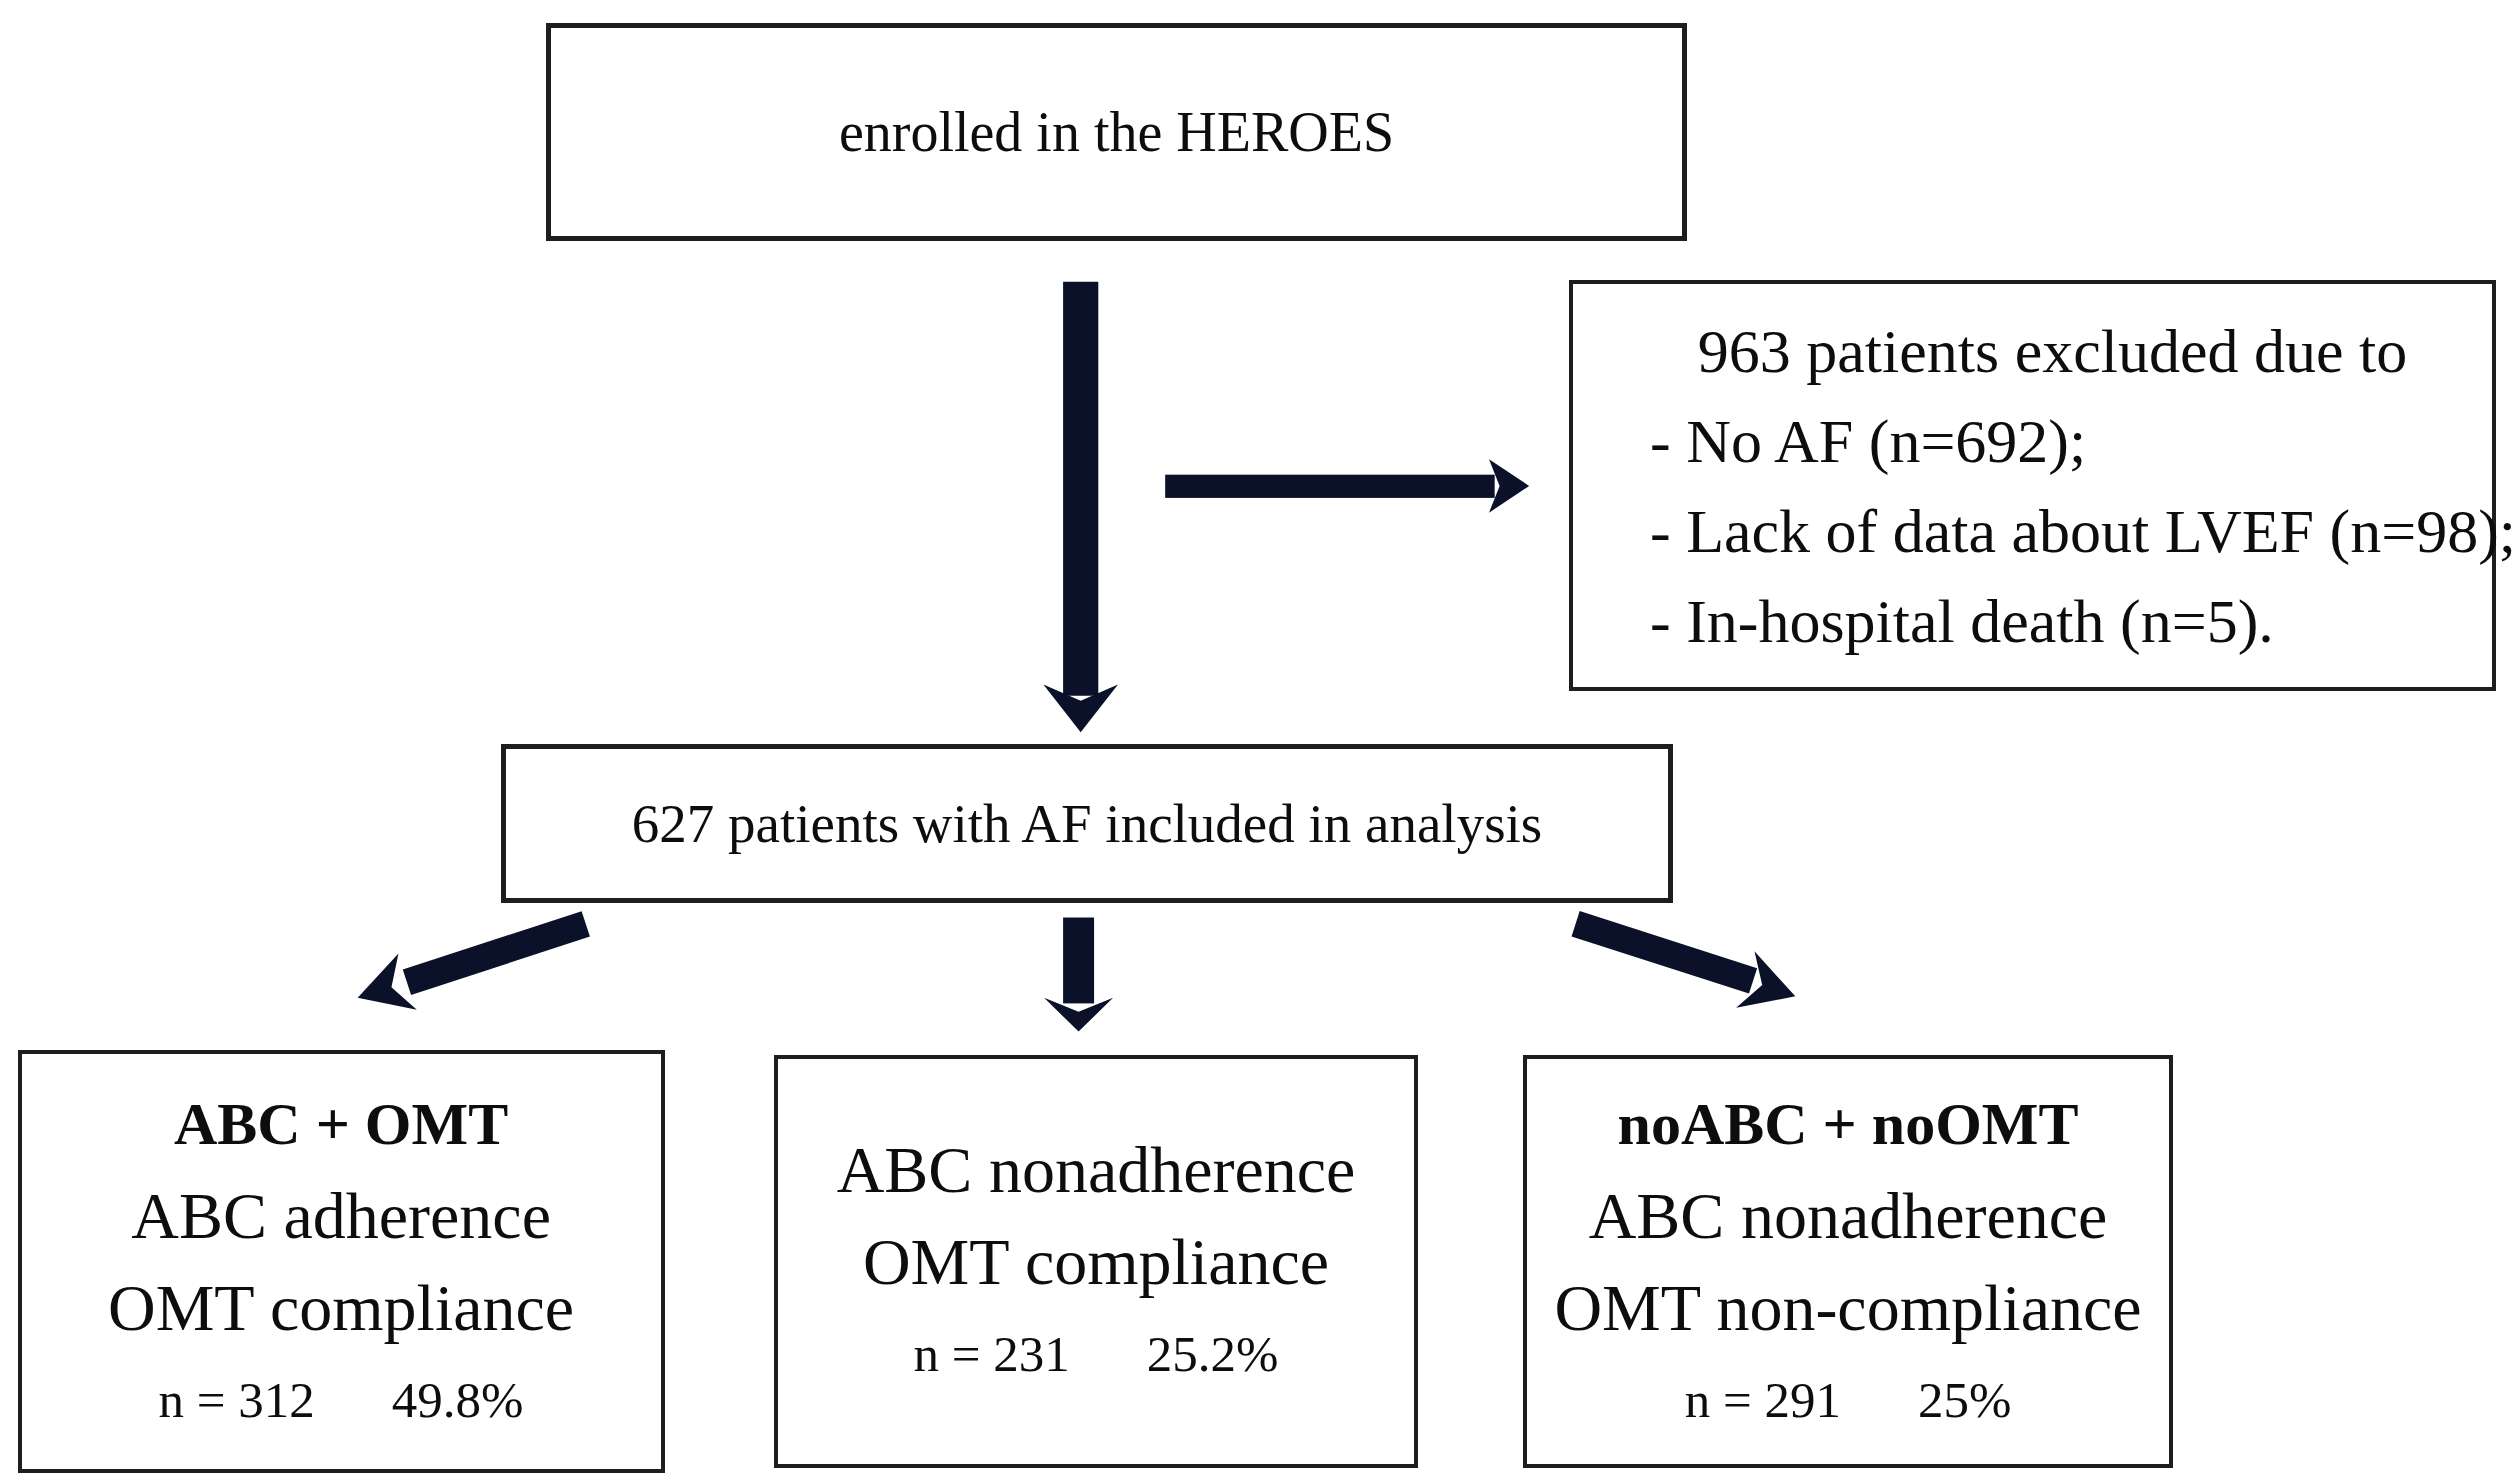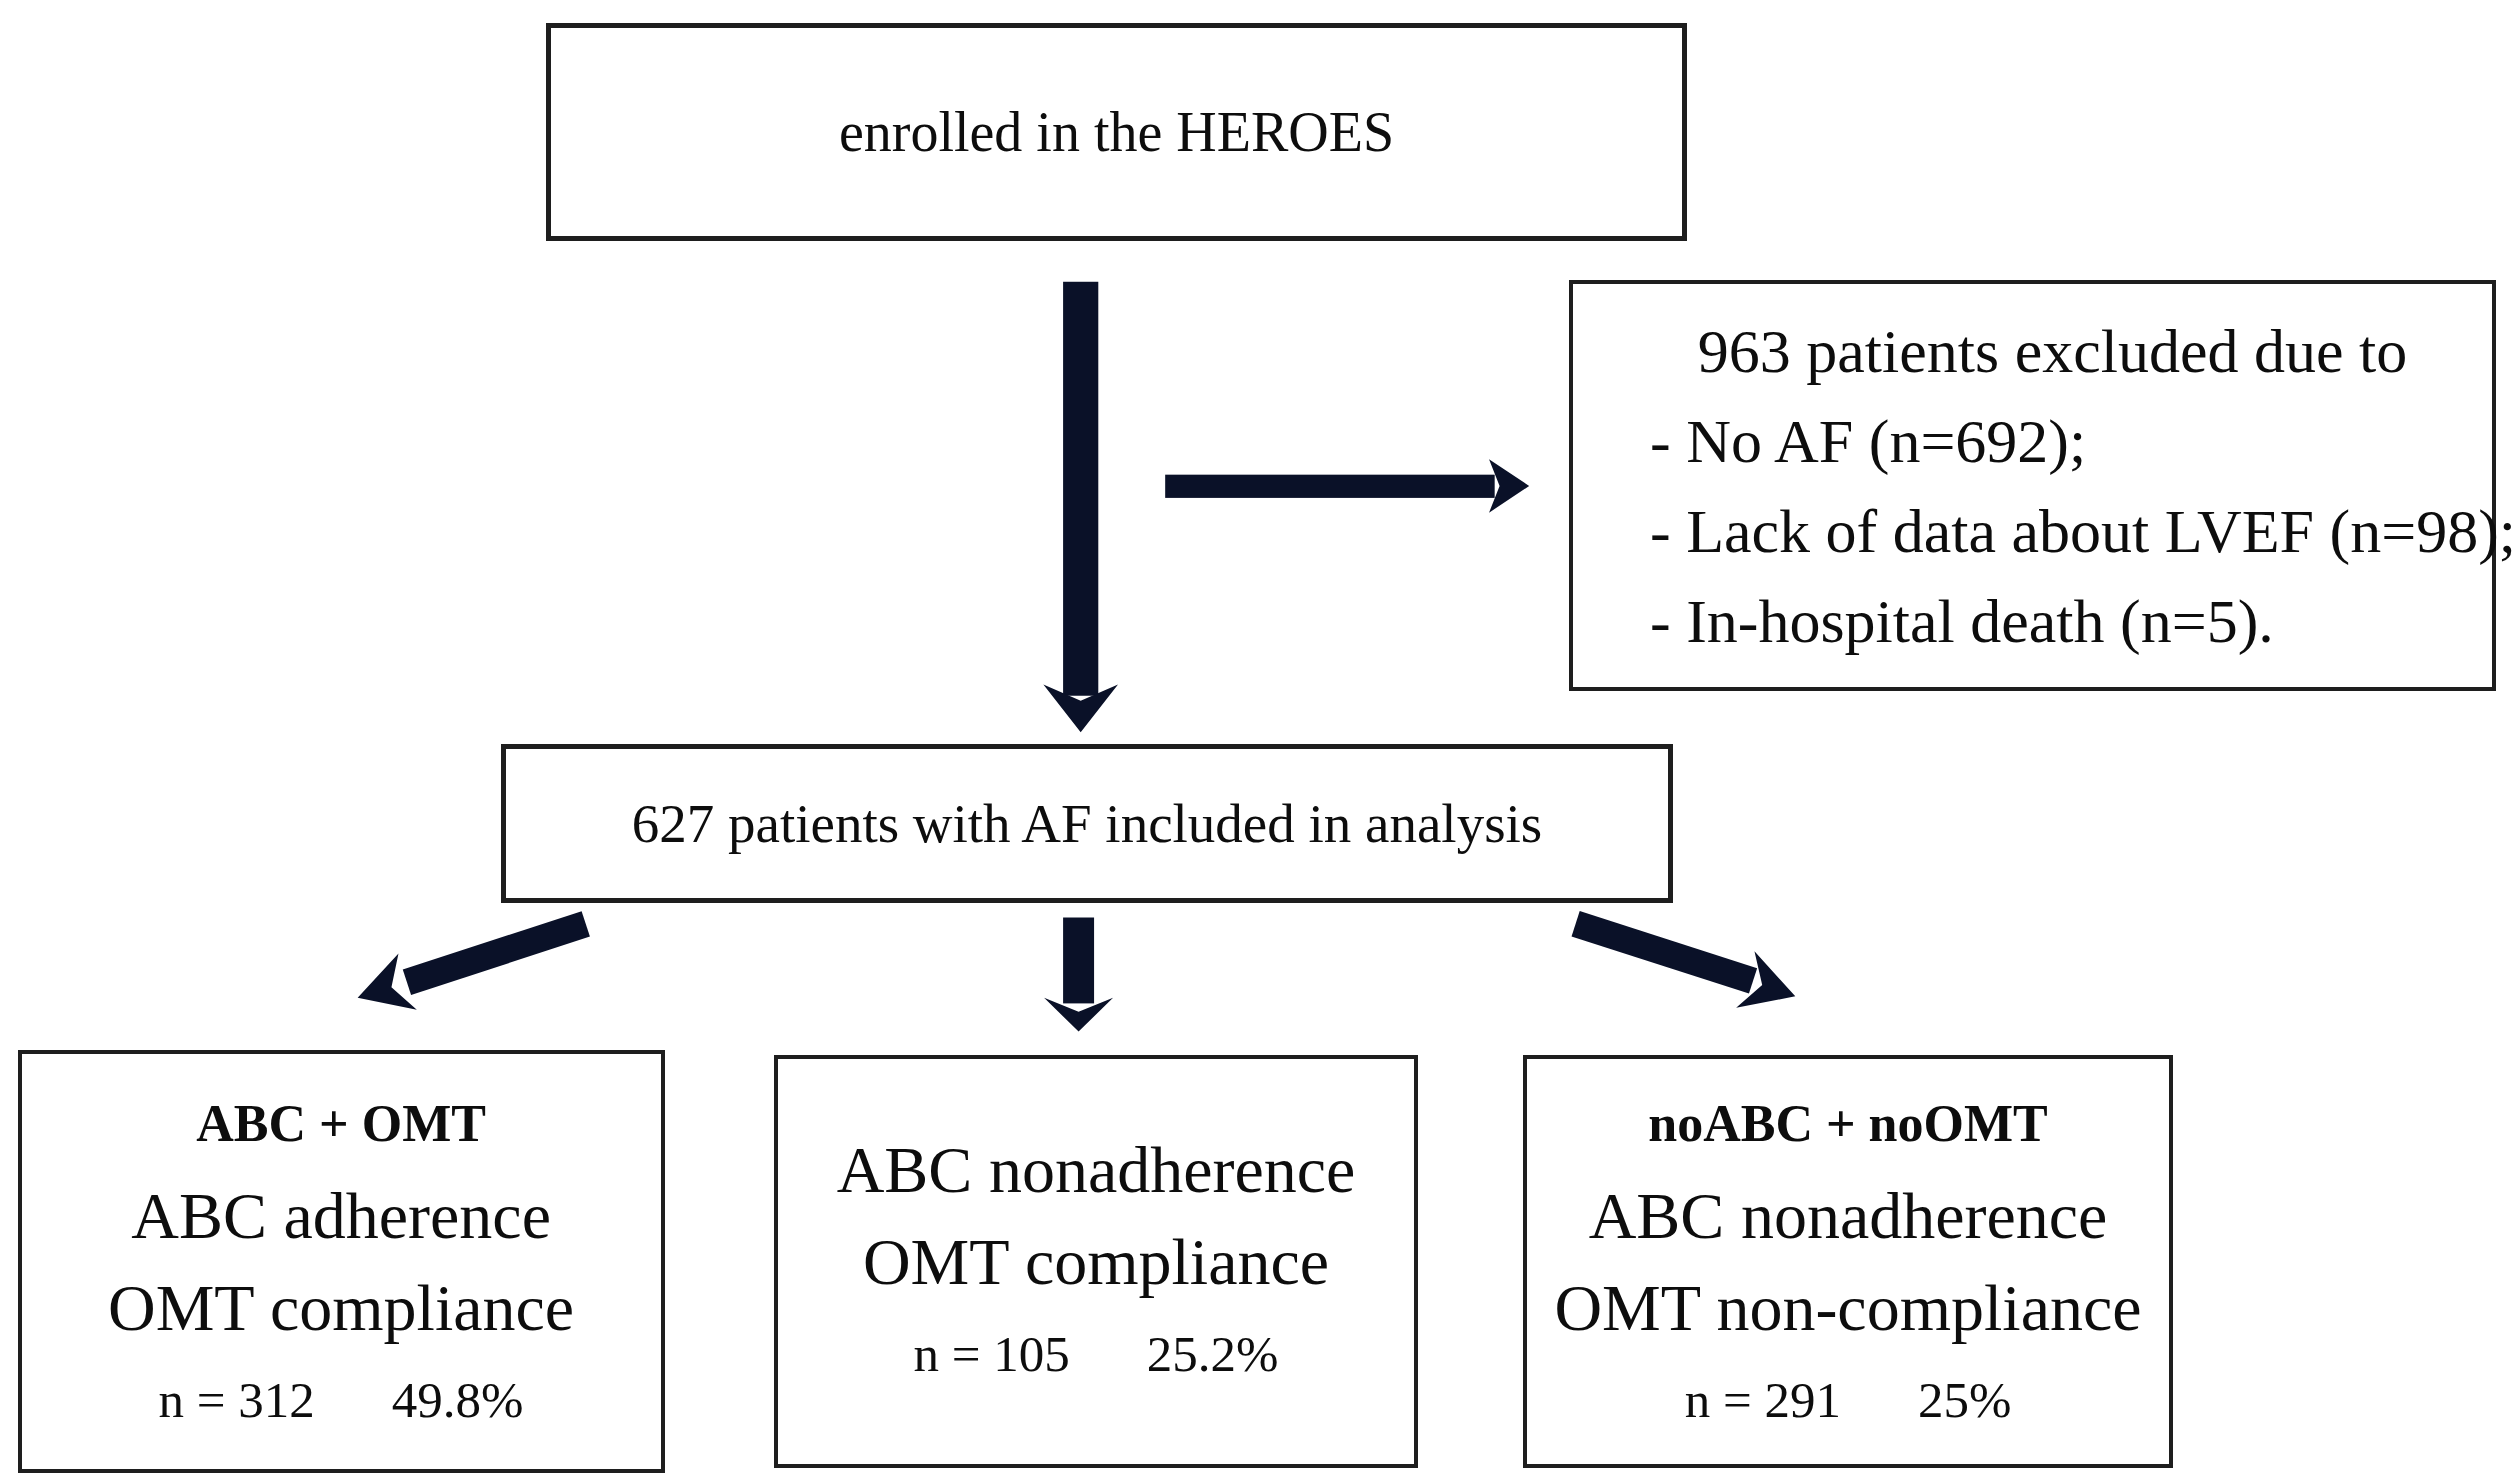--- a/index.html
+++ b/index.html
@@ -16,21 +16,21 @@
     border:4.2px solid #1e1e1e;
     background:#ffffff;
     display:flex;flex-direction:column;justify-content:center;
     text-align:center;
   }
   .thick{border-width:5px;}
   .line{line-height:94px;font-size:56px;white-space:nowrap;}
   .excl-line{line-height:90px;font-size:62px;white-space:nowrap;padding-left:40px;}
   .excl-items{ text-align:left; padding-left:37px; }
   .mid-line{line-height:92px;font-size:55px;white-space:nowrap;}
-  .grp-title{line-height:92px;font-size:52px;font-weight:bold;white-space:nowrap;}
+  .grp-title{line-height:92px;font-size:60px;font-weight:bold;white-space:nowrap;}
   .grp-line{line-height:92px;font-size:66px;white-space:nowrap;}
   .grp-nline{line-height:92px;font-size:51px;display:flex;justify-content:center;gap:77px;white-space:nowrap;}
   svg.arrows{position:absolute;left:0;top:0;width:2512px;height:1483px;}
 </style>
 </head>
 <body>
 
 <div class="canvas">
 
   <svg class="arrows" viewBox="0 0 3568 2106" aria-hidden="true">
@@ -85,21 +85,21 @@
     <div class="grp-nline">
       <span>n = 312</span>
       <span>49.8%</span>
     </div>
   </div>
 
   <div class="node" style="left:774px;top:1055px;width:644px;height:413px;">
     <div class="grp-line">ABC nonadherence</div>
     <div class="grp-line">OMT compliance</div>
     <div class="grp-nline">
-      <span>n = 105</span>
+      <span>n = 231</span>
       <span>25.2%</span>
     </div>
   </div>
 
   <div class="node" style="left:1523px;top:1055px;width:650px;height:413px;">
     <div class="grp-title">noABC + noOMT</div>
     <div class="grp-line">ABC nonadherence</div>
     <div class="grp-line">OMT non-compliance</div>
     <div class="grp-nline">
       <span>n = 291</span>

